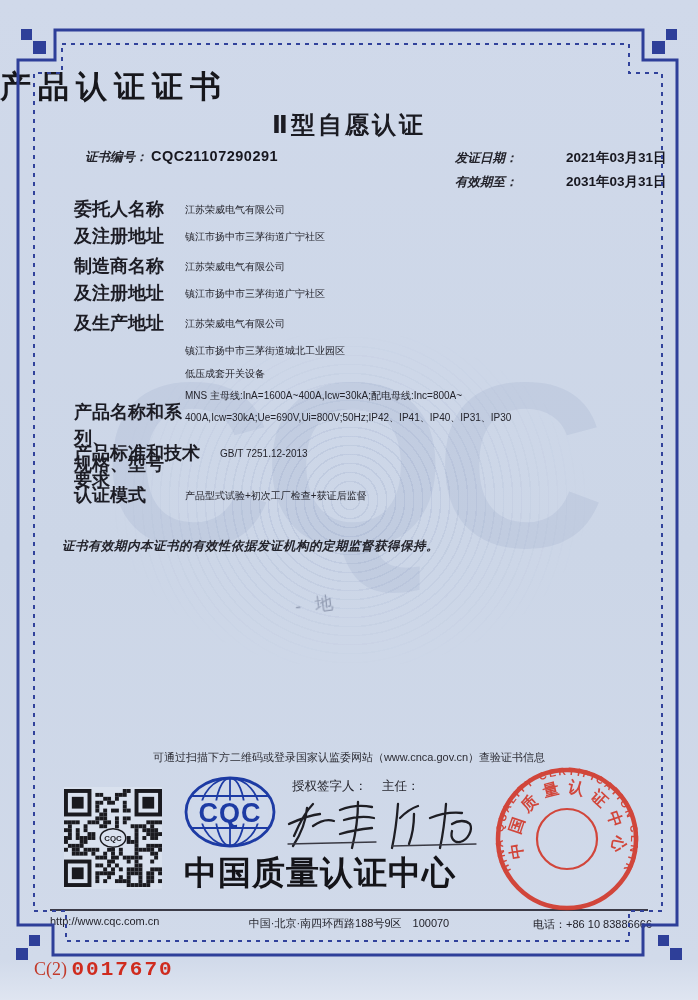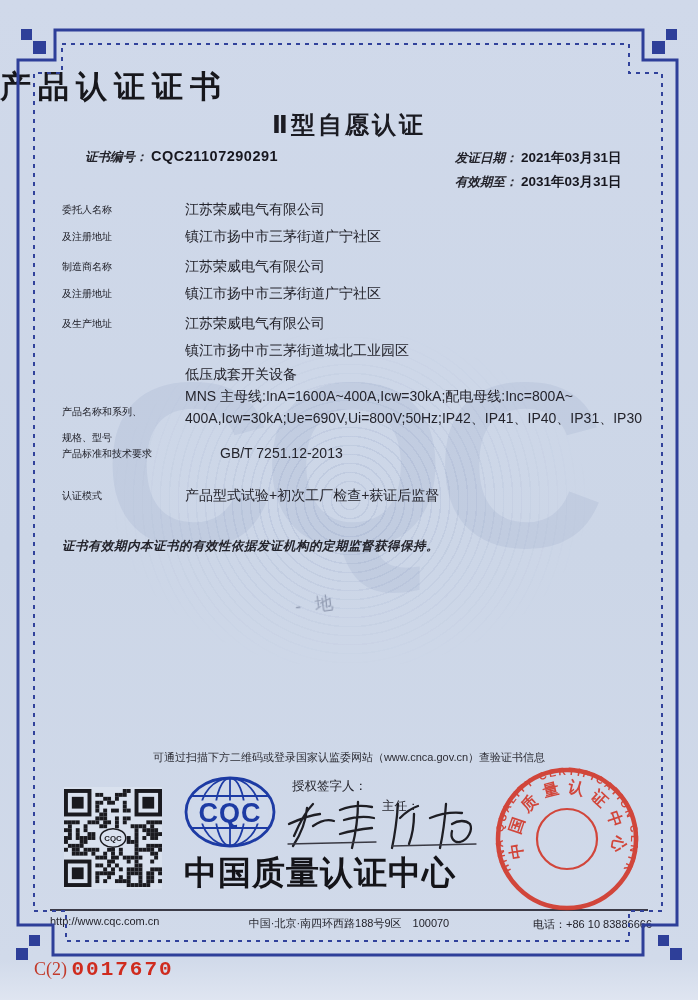--- a/index.html
+++ b/index.html
@@ -23,25 +23,25 @@
   .subtitle{
     left:0;right:0;top:109px;text-align:center;
     font-size:24px;font-weight:700;letter-spacing:3px;color:#1b1b22;
   }
   .ital{font-family:"Liberation Serif","DejaVu Serif",serif;font-style:italic;font-weight:600;color:#23232b;}
   .certno-row{left:85px;top:148px;font-size:12.5px;}
   .certno-val{font-size:14.5px;font-weight:600;color:#17171f;letter-spacing:.5px;font-style:normal;
     font-family:"Liberation Sans","DejaVu Sans",sans-serif;}
   .dates{left:455px;top:146px;font-size:12.5px;line-height:23px;white-space:nowrap;}
   .dates .dval{font-size:13.5px;font-weight:600;color:#17171f;font-style:normal;
-    font-family:"Liberation Sans","DejaVu Sans",sans-serif;}
+    font-family:"Liberation Sans","DejaVu Sans",sans-serif;margin-left:45px;}
   
   .fgroup{position:absolute;left:62px;width:580px;}
-  .flabel{position:absolute;left:0;width:125px;font-size:10px;font-weight:400;color:#1c1c24;line-height:27px;}
-  .fvalue{position:absolute;left:123px;width:460px;font-size:14px;color:#24242c;line-height:27px;}
+  .flabel{position:absolute;left:12px;width:125px;font-size:18px;font-weight:700;color:#1c1c24;line-height:27px;}
+  .fvalue{position:absolute;left:123px;width:460px;font-size:10px;color:#24242c;line-height:27px;}
   .fvalue.tight{line-height:22px;}
   
   .stmt{left:62px;width:560px;font-size:12.5px;line-height:19px;letter-spacing:.5px;}
   
   .wm-text{
     left:0;right:0;top:330px;text-align:center;z-index:0;
     font-size:235px;font-weight:800;letter-spacing:-10px;
     color:rgba(98,118,168,0.10);
   }
   .guilloche{
@@ -396,21 +396,21 @@
       <ellipse cx="47" cy="37" rx="14.5" ry="33.8"></ellipse>
       <line x1="47" y1="3" x2="47" y2="71"></line>
       <line x1="8" y1="21" x2="86" y2="21"></line>
       <line x1="8" y1="53" x2="86" y2="53"></line>
     </g>
     <rect x="9" y="25.5" width="76" height="23" fill="#cfd9ea"></rect>
     <text x="47" y="46.5" text-anchor="middle" font-size="27" font-weight="800" letter-spacing="1" fill="#1d3ba4">CQC</text>
   </svg>
 
   <div class="abs sig-label" style="left:292px;top:778px;">授权签字人：</div>
-  <div class="abs sig-label" style="left:382px;top:778px;margin-top:20px;">主任：</div>
+  <div class="abs sig-label" style="left:382px;top:778px;">主任：</div>
 
   <svg class="abs signatures" width="210" height="80" viewBox="0 0 210 80">
     <g fill="none" stroke="#1e1e24" stroke-width="2.3" stroke-linecap="round">
       <g>
         <path d="M14 52 C20 38 27 26 33 20 M9 40 C18 36 29 31 40 30 M27 24 C26 36 21 50 13 62 M33 42 C40 37 48 35 54 37"></path>
         <path d="M60 26 C70 22 82 21 92 23 M64 36 C74 33 85 32 94 34 M78 18 C78 32 76 48 72 64 M60 50 C70 47 82 45 92 44"></path>
         <line x1="8" y1="60" x2="96" y2="58" stroke-width="1.3" stroke="#3a3a44"></line>
       </g>
       <g>
         <path d="M118 20 C117 34 115 50 112 64 M120 34 C126 28 132 24 138 22 M134 30 C134 42 132 52 129 60"></path>

